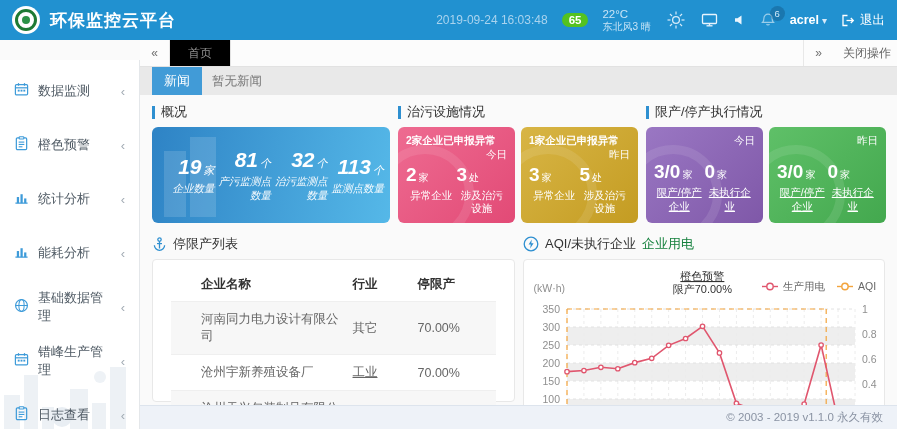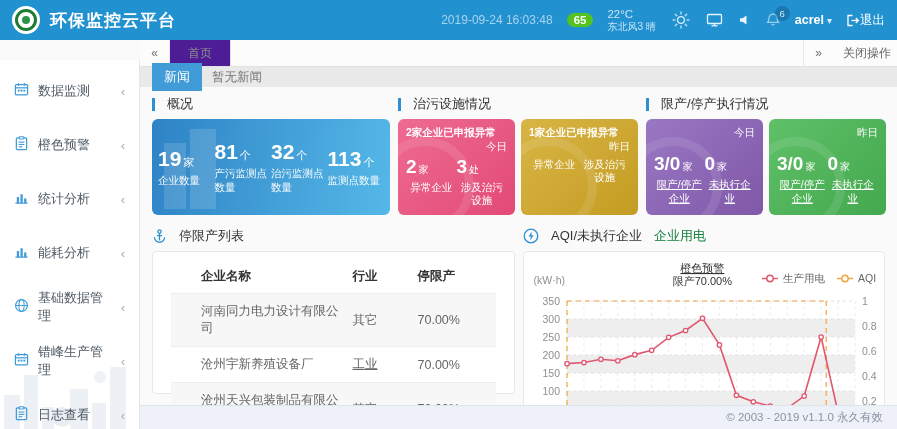--- a/index.html
+++ b/index.html
@@ -17,55 +17,55 @@
   .hdr-time { color:#a9d3ee; font-size:12px; }
   .aqi-pill { background:#54c220; color:#fff; font-size:11.5px; font-weight:bold; border-radius:9px; padding:1px 7px; }
   .weather { display:flex; flex-direction:column; line-height:1.25; color:#c8e4f6; }
   .weather .t1 { font-size:11.5px; }
   .weather .t2 { font-size:10px; }
   .hico { display:flex; align-items:center; cursor:pointer; position:relative; }
   .badge { position:absolute; top:-6px; right:-9px; width:15px; height:15px; border-radius:50%;
            background:rgba(10,60,100,0.30); color:#cfe8f8; font-size:9.5px; display:flex; align-items:center; justify-content:center; }
   .user { color:#fff; font-size:12.5px; font-weight:bold; cursor:pointer; display:flex; align-items:center; gap:3px; }
   .caret { color:#d6eafa; font-size:10px; }
-  .logout { color:#fff; font-size:12.5px; cursor:pointer; display:flex; align-items:center; }
+  .logout { color:#fff; font-size:12.5px; cursor:pointer; display:flex; align-items:center; gap:5px; }
 
   
   .sidebar { position:absolute; top:40px; left:0; width:140px; height:389px; background:#fff; border-right:1px solid #e4e7ea;margin-top:20px; }
   .sb-menu { position:relative; z-index:1; padding-top:4px; }
   .sb-item { height:54px; display:flex; align-items:center; padding:0 14px; gap:9px; cursor:pointer; }
   .sb-item .lbl { font-size:13px; color:#4f5a64; }
   .sb-item .chev { margin-left:auto; color:#a2abb4; font-size:13px; }
   .skyline { position:absolute; bottom:0; left:0; z-index:0; }
 
   
   .main { position:absolute; top:40px; left:140px; width:757px; height:389px; display:flex; flex-direction:column; background:#fafafa; }
 
   .tabbar { height:27px; background:#fcfcfc; border-bottom:1px solid #e2e2e2; display:flex; align-items:stretch; flex:0 0 auto; }
   .tab-arrow { width:30px; display:flex; align-items:center; justify-content:center; color:#6f6f6f; font-size:12px; cursor:pointer; }
   .tab-arrow.l { border-right:1px solid #e8e8e8; }
   .tab-arrow.r { border-left:1px solid #e8e8e8; margin-left:auto; }
-  .tab { padding:0 18px; background:#4c1d95; border-right:1px solid #e2e2e2; display:flex; align-items:center; font-size:12px; color:#8f8f8f; cursor:pointer; }
+  .tab { padding:0 18px; background:#000000; border-right:1px solid #e2e2e2; display:flex; align-items:center; font-size:12px; color:#8f8f8f; cursor:pointer; }
   .close-ops { display:flex; align-items:center; padding:0 6px 0 10px; font-size:12px; color:#666; cursor:pointer; white-space:nowrap; }
 
-  .newsbar { height:20px; background:#e9e9e9; display:flex; align-items:center; flex:0 0 auto; }
+  .newsbar { height:28px; background:#e9e9e9; display:flex; align-items:center; flex:0 0 auto; }
   .news-btn { background:#419bd7; color:#fff; height:28px; padding:0 12px; font-size:13px; display:flex; align-items:center; margin-left:12px; cursor:pointer; }
   .news-txt { margin-left:10px; font-size:12.5px; color:#777; }
 
   .content { flex:1; padding:8px 12px 0 12px; position:relative; overflow:hidden; }
   .row { display:flex; gap:8px; }
   .row1 { margin-bottom:12px; }
-  .sec-title { height:18px; margin-bottom:6px; display:flex; align-items:center; gap:12px; font-size:13px; color:#333; }
+  .sec-title { height:18px; margin-bottom:6px; display:flex; align-items:center; gap:6px; font-size:13px; color:#333; }
   .bluebar { width:3px; height:13px; background:#2e8fd0; }
   .sub { color:#15803d; }
 
   .col-ov { width:238px; } .col-tr { width:240px; } .col-pr { width:240px; }
   .ov-card { height:96px; border-radius:6px; display:flex; align-items:center; justify-content:space-around; padding:0 6px; color:#fff; position:relative; overflow:hidden; }
   .ov-card .wm { position:absolute; left:6px; top:10px; opacity:0.14; }
-  .ov-stat { width:58px; text-align:left; position:relative; z-index:1; }
+  .ov-stat { width:58px; text-align:right; position:relative; z-index:1;font-style:italic; }
   .ov-stat .v { font-size:21px; font-weight:bold; }
   .ov-stat .u { font-size:11px; margin-left:2px; }
   .ov-stat .l { font-size:10.5px; margin-top:3px; line-height:1.25; opacity:0.95; }
 
   .mini-wrap { display:flex; gap:6px; }
   .mini-card { width:117px; height:96px; border-radius:6px; color:#fff; padding:7px 8px; position:relative; overflow:hidden; cursor:pointer; }
   .mini-card::before { content:""; position:absolute; width:80px; height:80px; border:9px solid rgba(255,255,255,0.10); border-radius:50%; left:-22px; top:18px; }
   .mini-headline { font-size:10.5px; font-weight:bold; line-height:1.3; position:relative; z-index:1; }
   .mini-period { text-align:right; font-size:10.5px; height:15px; position:relative; z-index:1; }
   .mini-stats { display:flex; margin-top:1px; position:relative; z-index:1; }
@@ -320,20 +320,24 @@
                   <div class="ms"><span class="v">3</span><span class="u">处</span></div>
                 </div>
                 <div class="mini-labels">
                   <div class="ml">异常企业</div>
                   <div class="ml">涉及治污设施</div>
                 </div>
               </div>
               <div class="mini-card" style="background: linear-gradient(135deg, rgb(216, 181, 69), rgb(196, 156, 34));">
                 <div class="mini-headline">1家企业已申报异常</div>
                 <div class="mini-period">昨日</div>
+                <div class="mini-stats">
+                  <div class="ms"><span class="v">3</span><span class="u">家</span></div>
+                  <div class="ms"><span class="v">5</span><span class="u">处</span></div>
+                </div>
                 <div class="mini-labels">
                   <div class="ml">异常企业</div>
                   <div class="ml">涉及治污设施</div>
                 </div>
               </div>
             </div>
         </div>
         <div class="col-pr">
           <div class="sec-title">
             <span class="bluebar"></span>

